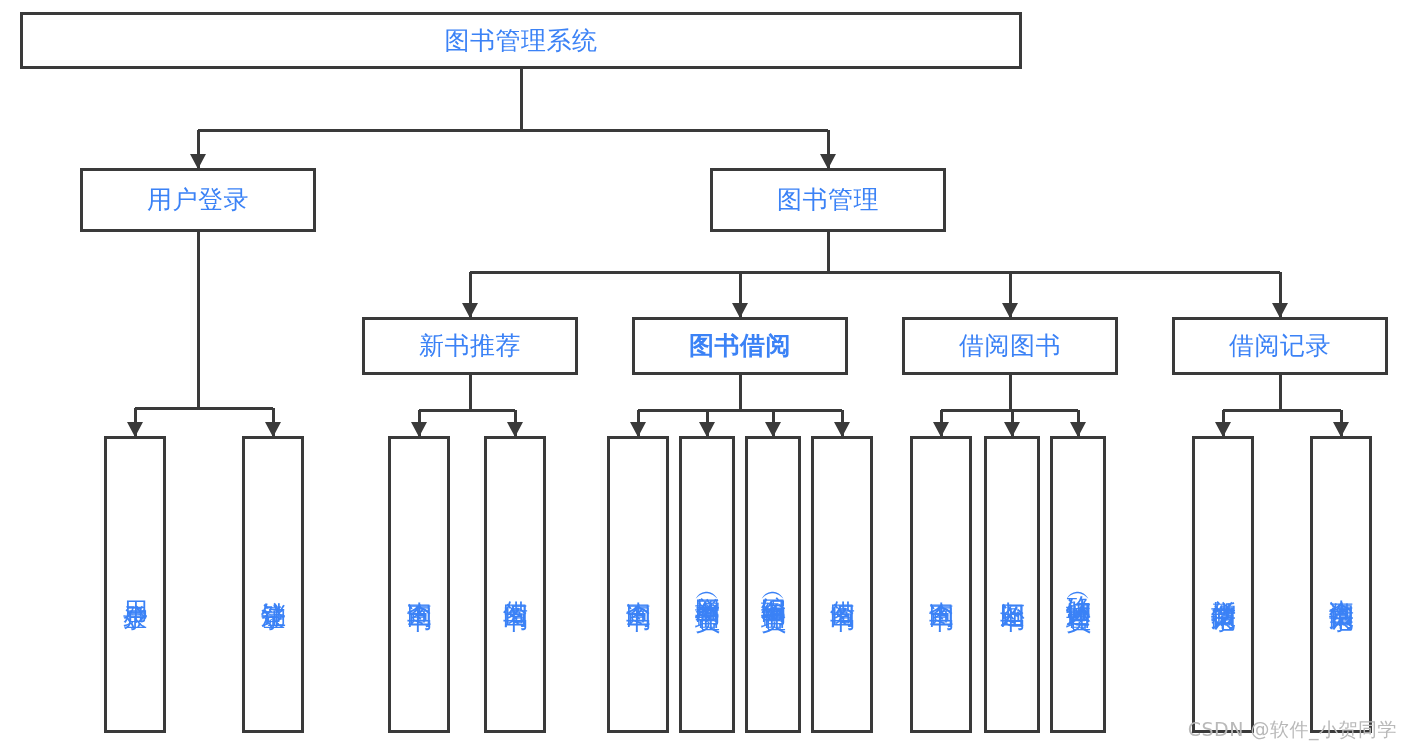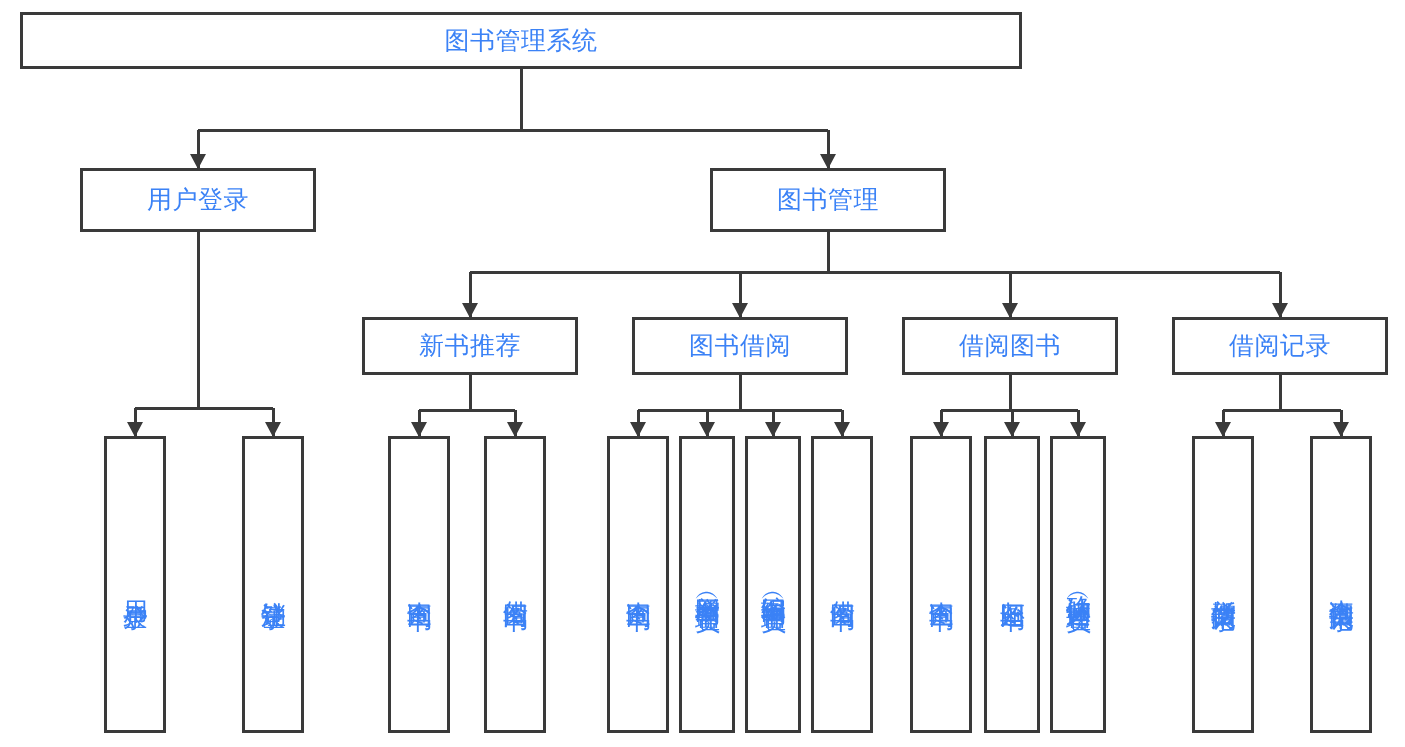--- a/index.html
+++ b/index.html
@@ -94,21 +94,21 @@
   <div class="node lvl2" id="n-user-login" style="left: 80px; top: 168px; width: 236px; height: 64px;">
     <span class="label">用户登录</span>
   </div>
   <div class="node lvl2" id="n-book-manage" style="left: 710px; top: 168px; width: 236px; height: 64px;">
     <span class="label">图书管理</span>
   </div>
 
   <div class="node lvl3" id="n-new-book-rec" style="left: 362px; top: 317px; width: 216px; height: 58px;">
     <span class="label">新书推荐</span>
   </div>
-  <div class="node lvl3" id="n-book-borrow" style="left: 632px; top: 317px; width: 216px; height: 58px;">
+  <div class="node lvl3" id="n-book-borrow" style="left: 632px; top: 317px; width: 216px; height: 58px; font-weight: bold;">
     <span class="label">图书借阅</span>
   </div>
   <div class="node lvl3" id="n-current-borrow" style="left: 902px; top: 317px; width: 216px; height: 58px;">
     <span class="label">借阅图书</span>
   </div>
   <div class="node lvl3" id="n-borrow-record" style="left: 1172px; top: 317px; width: 216px; height: 58px;">
     <span class="label">借阅记录</span>
   </div>
 
   <div class="node leaf" id="n-leaf-0" style="left: 104px; top: 436px; width: 62px; height: 297px;">
@@ -199,13 +199,14 @@
       <div class="vline" style="left: 1076.5px; top: 410px; height: 26px;"></div>
       <div class="arrow" style="left: 1070px; top: 422px;"></div>
       <div class="vline" style="left: 1278.5px; top: 375px; height: 35px;"></div>
       <div class="hline" style="left: 1223px; top: 408.5px; width: 118px;"></div>
       <div class="vline" style="left: 1221.5px; top: 410px; height: 26px;"></div>
       <div class="arrow" style="left: 1215px; top: 422px;"></div>
       <div class="vline" style="left: 1339.5px; top: 410px; height: 26px;"></div>
       <div class="arrow" style="left: 1333px; top: 422px;"></div>
     </div>
 
+  <div id="watermark">CSDN @软件_小贺同学</div>
 </div>
 
 </body></html>

